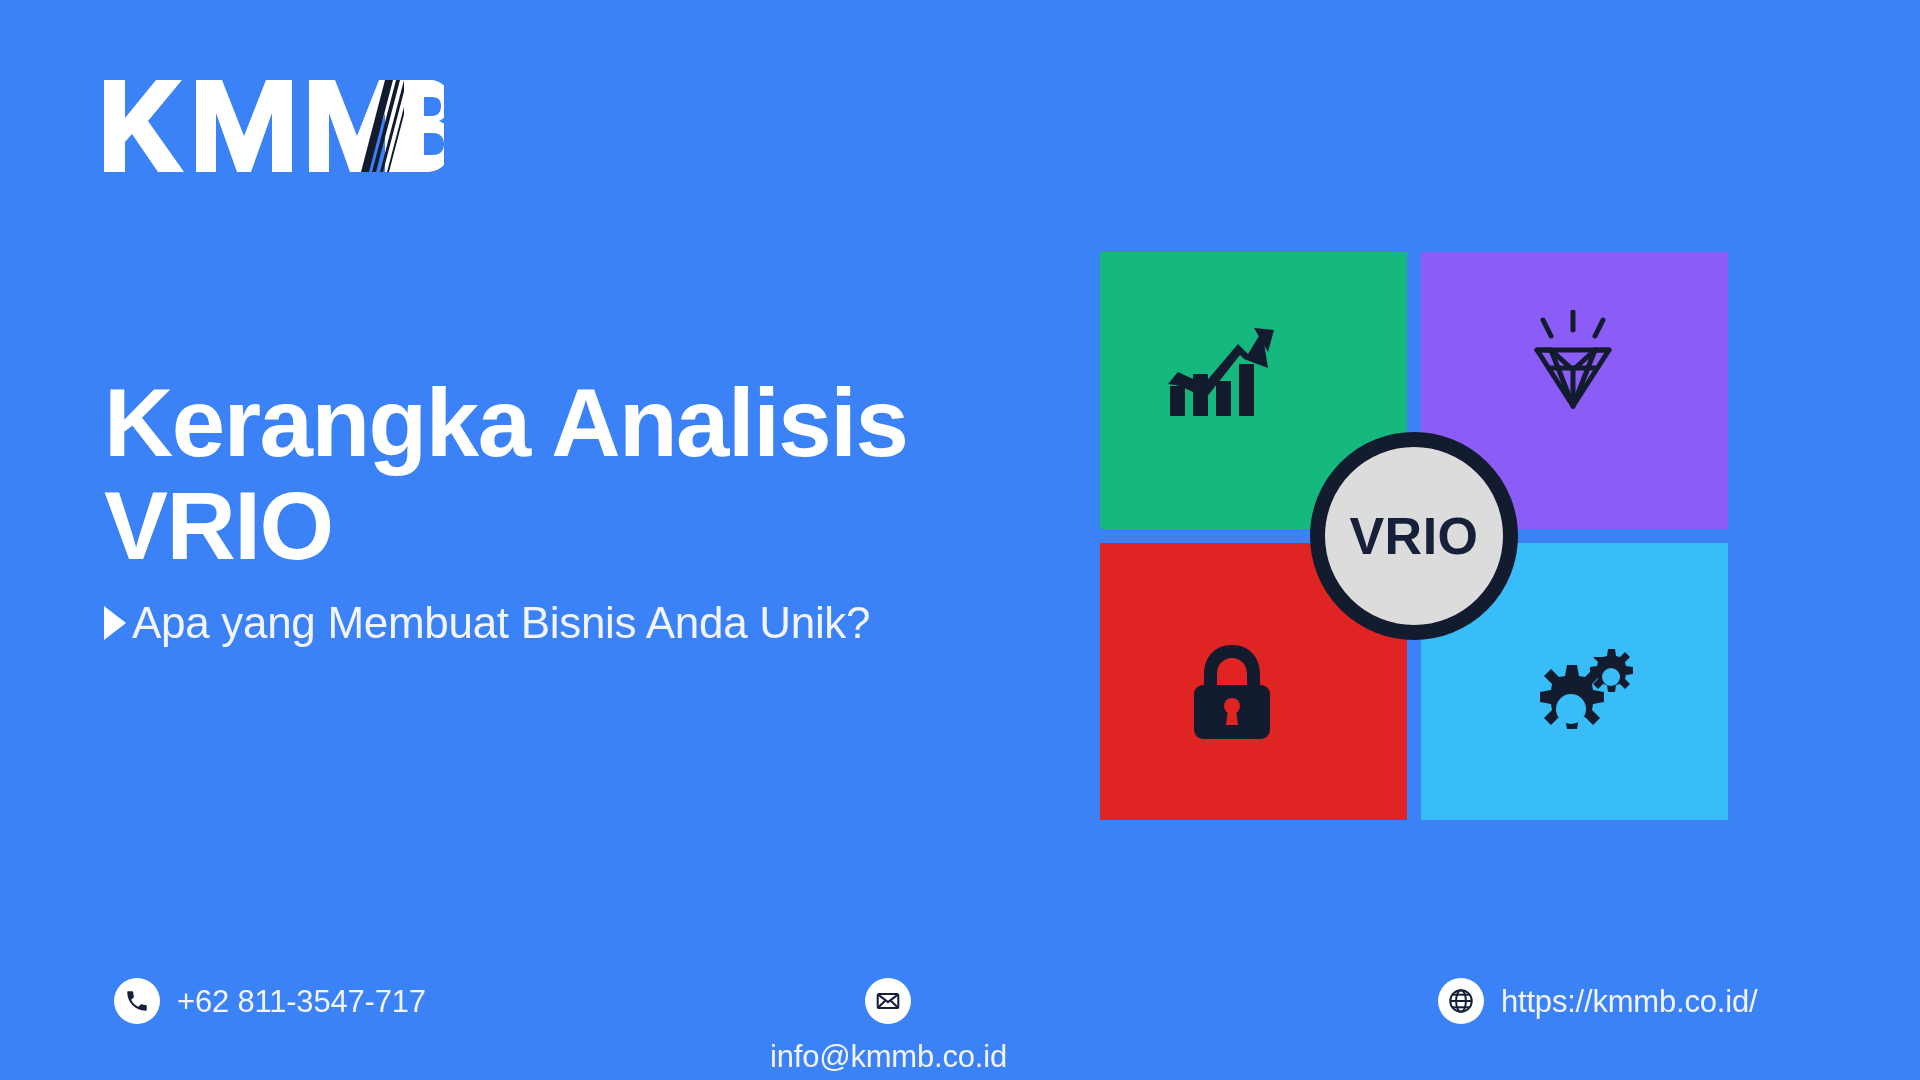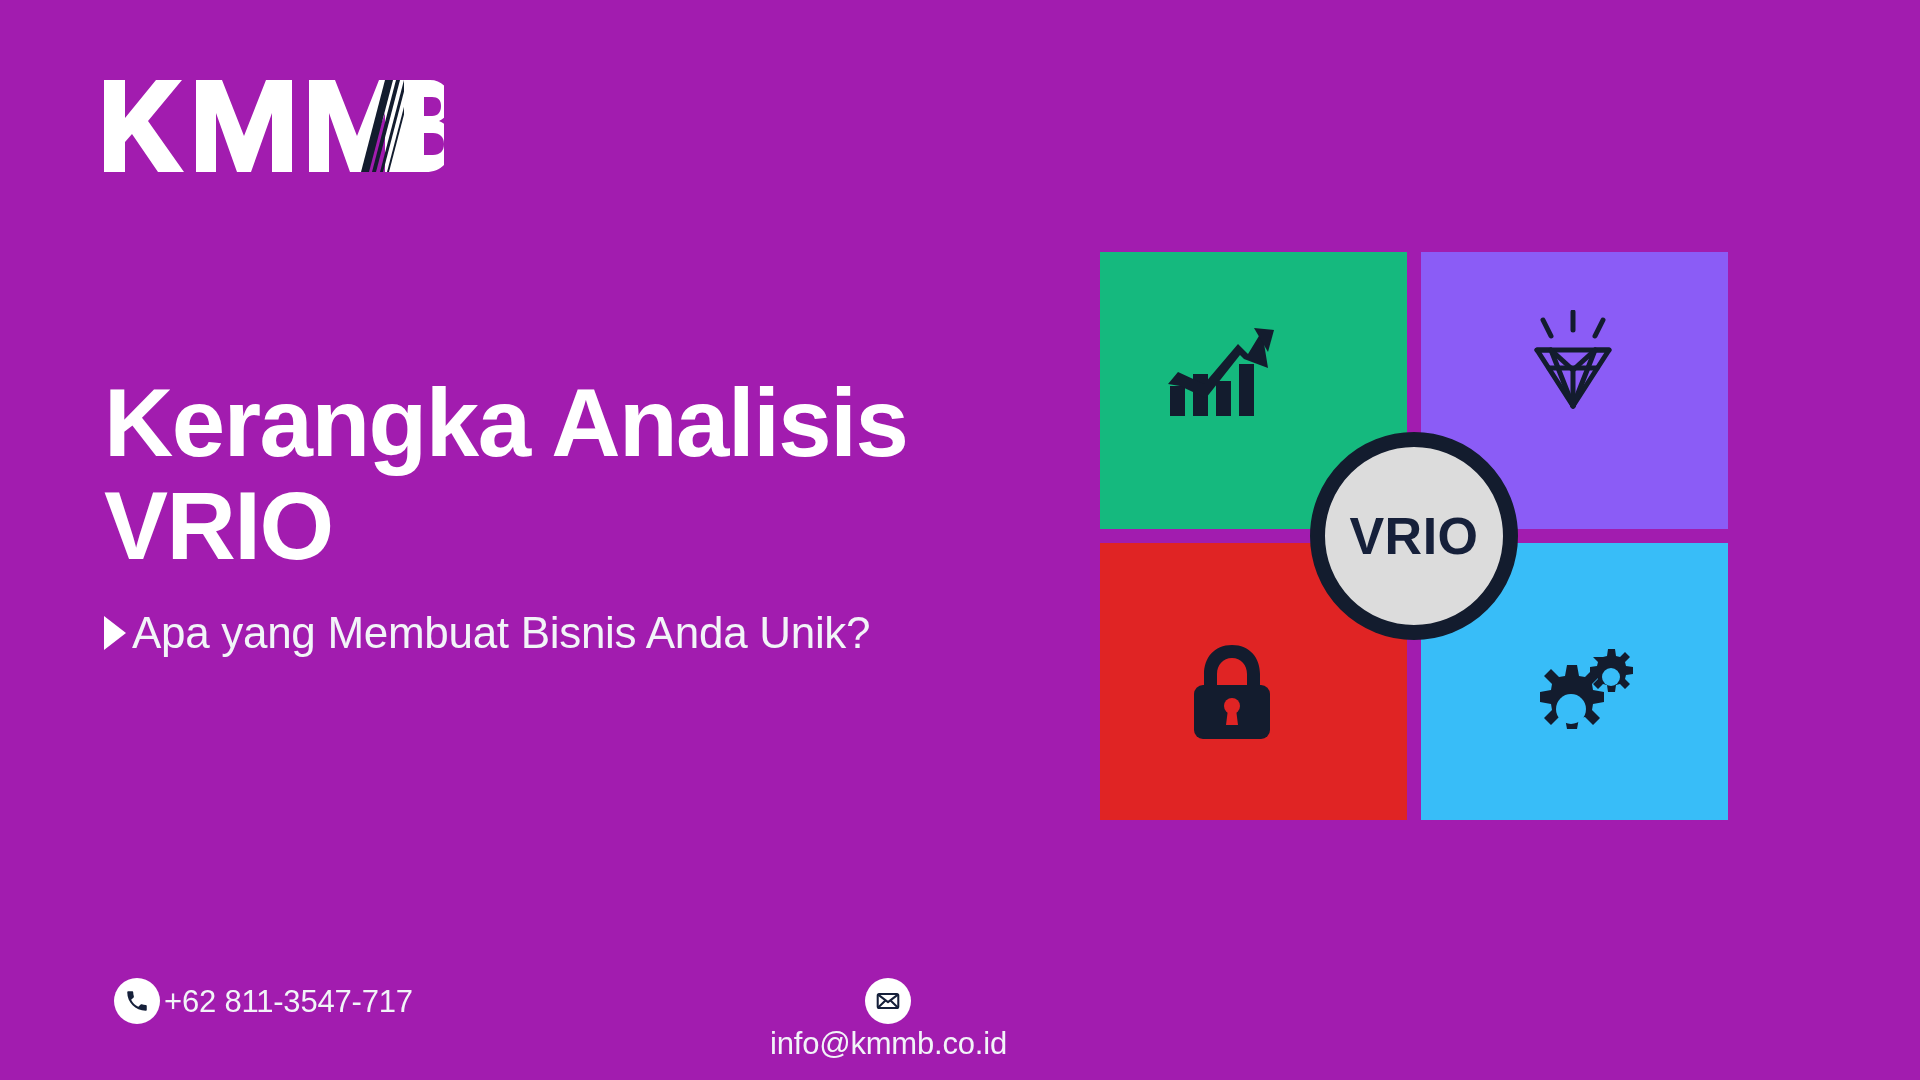--- a/index.html
+++ b/index.html
@@ -8,21 +8,21 @@
     padding: 0;
     background: #131c2e;
   }
   body {
     font-family: "Liberation Sans", sans-serif;
   }
   .slide {
     position: relative;
     width: 1920px;
     height: 1080px;
-    background: #a21caf;
+    background: #3b82f6;
     overflow: hidden;
   }
 
   
   .logo {
     position: absolute;
     left: 104px;
     top: 80px;
     display: flex;
     align-items: flex-start;
@@ -42,21 +42,21 @@
     font-size: 96px;
     line-height: 1.07;
     letter-spacing: -1.5px;
     color: #ffffff;
     margin: 0;
     white-space: pre-line;
   }
   .subtitle-row {
     display: flex;
     align-items: center;
-    margin-top: 34px;
+    margin-top: 24px;
   }
   .subtitle-bullet {
     width: 0;
     height: 0;
     border-top: 17px solid transparent;
     border-bottom: 17px solid transparent;
     border-left: 22px solid #ffffff;
     margin-right: 6px;
     flex: none;
   }
@@ -122,21 +122,21 @@
     position: absolute;
     left: 0;
     top: 978px;
     width: 1920px;
     height: 70px;
   }
   .contact {
     position: absolute;
     display: flex;
     align-items: center;
-    gap: 4px;
+    gap: 17px;
     top: 0;
   }
   .contact-phone { left: 114px; }
   .contact-email { left: 770px; flex-direction: column; }
   .contact-web   { left: 1438px; }
   .contact-icon {
     width: 46px;
     height: 46px;
     border-radius: 50%;
     background: #ffffff;
@@ -281,16 +281,30 @@
       <span class="contact-icon">
         <svg width="26" height="26" viewBox="0 0 24 24">
           <rect x="2.5" y="5.5" width="19" height="13" rx="1.4" fill="none" stroke="#16203a" stroke-width="1.9"></rect>
           <path d="M3.2 6.4 L12 13 L20.8 6.4" fill="none" stroke="#16203a" stroke-width="1.9" stroke-linecap="round" stroke-linejoin="round"></path>
           <path d="M3.2 17.8 L9.4 11.8 M20.8 17.8 L14.6 11.8" fill="none" stroke="#16203a" stroke-width="1.9" stroke-linecap="round"></path>
         </svg>
       </span>
       <span class="contact-text">info@kmmb.co.id</span>
     </div>
 
+    <div class="contact contact-web">
+      <span class="contact-icon">
+        <svg width="28" height="28" viewBox="0 0 24 24">
+          <g fill="none" stroke="#16203a" stroke-width="1.7">
+            <circle cx="12" cy="12" r="9.2"></circle>
+            <ellipse cx="12" cy="12" rx="4.2" ry="9.2"></ellipse>
+            <line x1="2.8" y1="12" x2="21.2" y2="12"></line>
+            <line x1="4.6" y1="6.6" x2="19.4" y2="6.6"></line>
+            <line x1="4.6" y1="17.4" x2="19.4" y2="17.4"></line>
+          </g>
+        </svg>
+      </span>
+      <span class="contact-text">https://kmmb.co.id/</span>
+    </div>
 
   </div>
 
 </div>
 
 </body></html>

